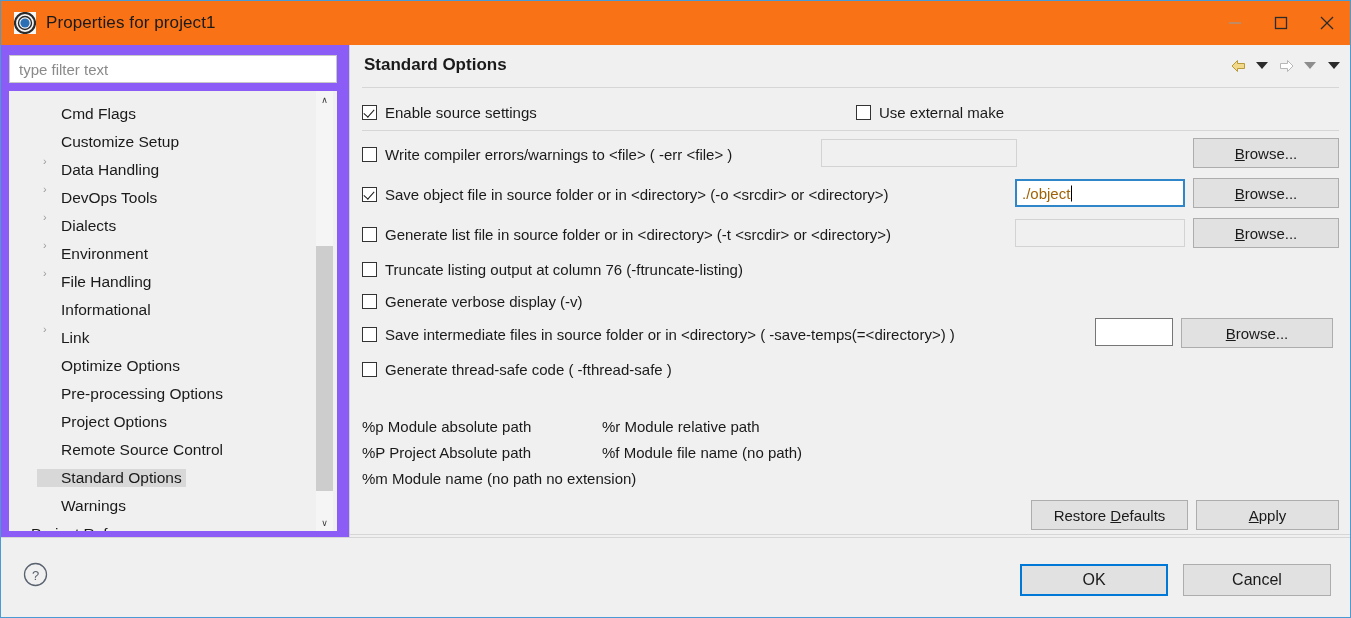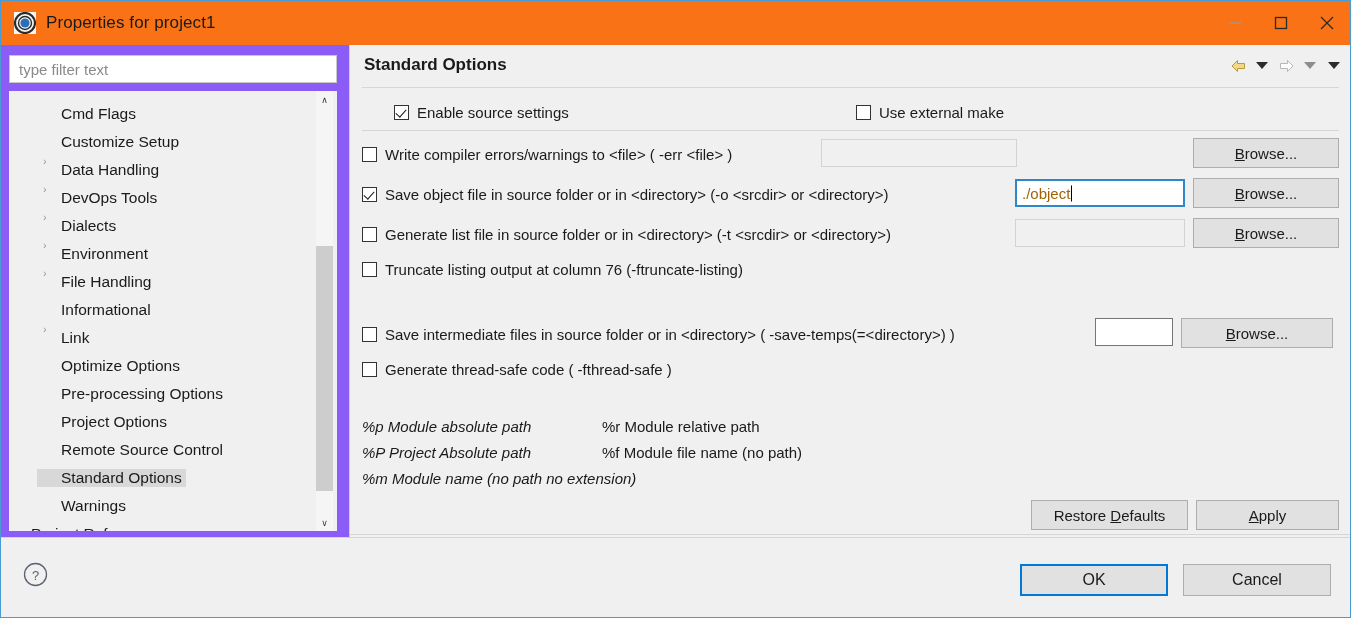--- a/index.html
+++ b/index.html
@@ -145,21 +145,21 @@
     position: absolute; height: 30px; background: #e1e1e1;
     border: 1px solid #adadad; display: flex; align-items: center;
     justify-content: center; font-size: 15px; color: #1a1a1a;
   }
   .btn .mn { text-decoration: underline; }
   
   #legend {
     position: absolute; left: 12px; top: 368px; font-size: 15px; color: #1a1a1a;
   }
   .lg-row { height: 26px; display: flex; align-items: center; }
-  .lg-col1 { width: 240px; font-style: italic; }
+  .lg-col1 { width: 240px; }
   
   #bottom-bar {
     position: absolute; left: 0; top: 536px; width: 1349px; height: 80px;
     background: #f0f0f0; border-top: 1px solid #d6d6d6;
   }
   #help-icon {
     position: absolute; left: 22px; top: 24px; width: 25px; height: 25px;
   }
   .dlgbtn {
     position: absolute; height: 32px; background: #e1e1e1;
@@ -304,21 +304,21 @@
           <svg width="12" height="8" viewBox="0 0 12 8">
               <path d="M0 0 L12 0 L6 7 Z" fill="#2b2b2b"></path>
             </svg>
         </div>
       </div>
     </div>
 
     <div class="hr" style="top:42px;"></div>
     <div class="hr" style="top:85px;"></div>
 
-    <div class="row" style="top:54px;margin-left:32px;">
+    <div class="row" style="top:54px;">
       <div class="cbx checked"></div>
       <div class="rlabel">Enable source settings</div>
     </div>
 
     <div class="row" style="left:506px; top:54px;">
       <div class="cbx"></div>
       <div class="rlabel">Use external make</div>
     </div>
 
     <div class="row" style="top:96px;">
@@ -352,20 +352,24 @@
     </div>
     <div class="btn" style="left:843px; top:173px; width:146px;">
       <span><span class="mn">B</span>rowse...</span>
     </div>
 
     <div class="row" style="top:211px;">
       <div class="cbx"></div>
       <div class="rlabel">Truncate listing output at column 76 (-ftruncate-listing)</div>
     </div>
 
+    <div class="row" style="top:243px;">
+      <div class="cbx"></div>
+      <div class="rlabel">Generate verbose display (-v)</div>
+    </div>
 
     <div class="row" style="top:276px;">
       <div class="cbx"></div>
       <div class="rlabel">Save intermediate files in source folder or in &lt;directory&gt; ( -save-temps(=&lt;directory&gt;) )</div>
     </div>
     <div class="tfield enabled" style="left:745px; top:273px; width:78px;">
       <span class="tval"></span>
     </div>
     <div class="btn" style="left:831px; top:273px; width:152px;">
       <span><span class="mn">B</span>rowse...</span>

